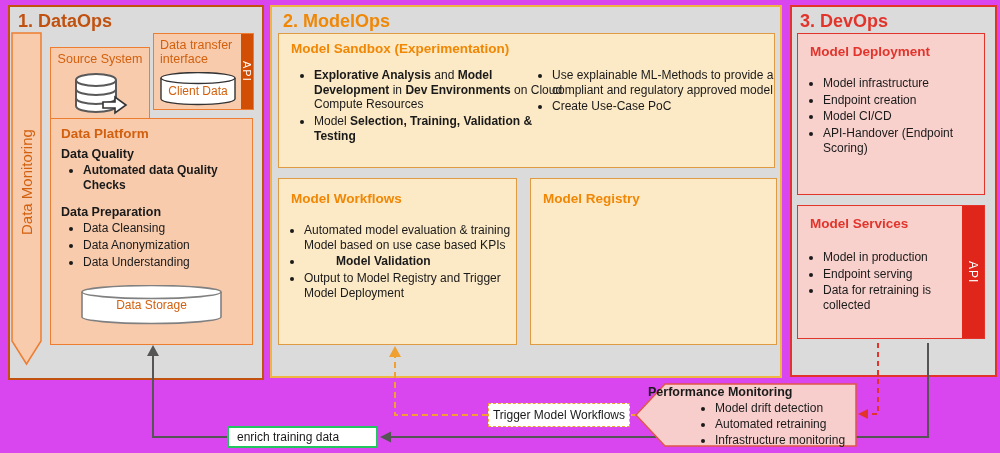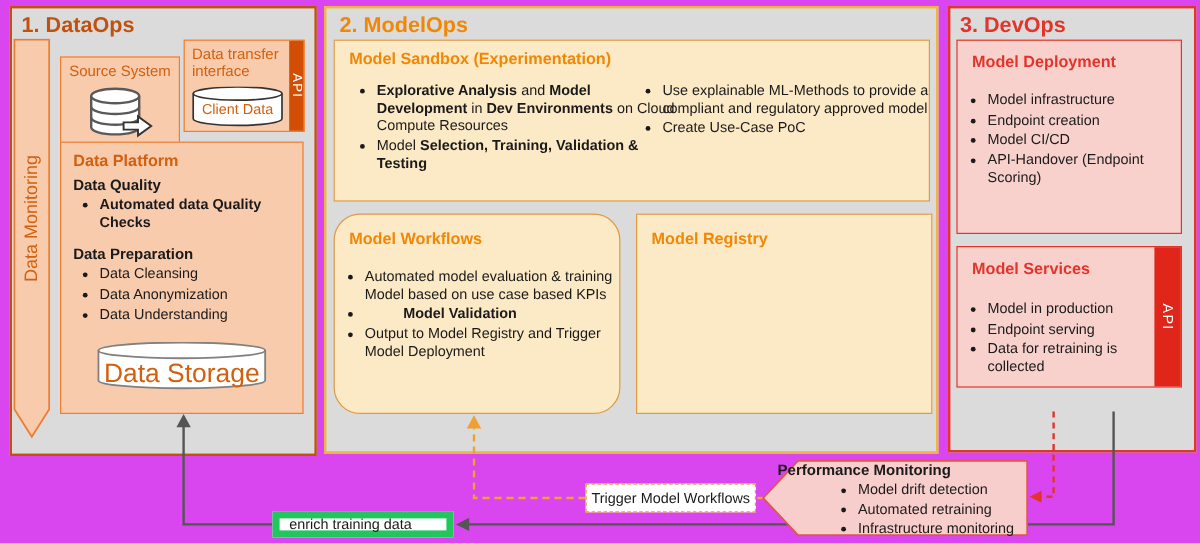--- a/index.html
+++ b/index.html
@@ -81,41 +81,41 @@
           <li>Data Cleansing</li>
           <li>Data Anonymization</li>
           <li>Data Understanding</li>
         </ul>
       </div>
       <div class="abs" style="left:30px; top:166px; width:141px; height:40px;">
         <svg width="141" height="40" viewBox="0 0 141 40">
           <path d="M1,7 V32 A69.5,6.5 0 0 0 140,32 V7" fill="#fff" stroke="#808080" stroke-width="1.6"></path>
           <ellipse cx="70.5" cy="7" rx="69.5" ry="6.5" fill="#fff" stroke="#808080" stroke-width="1.6"></ellipse>
         </svg>
-        <div class="cyl-label o-md" style="top:13px; font-size:22px;">Data Storage</div>
+        <div class="cyl-label o-md" style="top:13px; font-size:12px;">Data Storage</div>
       </div>
     </div>
   </div>
 
   <div class="outer" style="left:270px; top:5px; width:512px; height:373px; border-color:#EFB542;">
     <div class="outer-title o-lt" style="left:11px; top:4px;">2. ModelOps</div>
 
     <div class="ibox cream" style="left:6px; top:26px; width:497px; height:135px;">
       <div class="ibox-title o-lt" style="left:12px; top:7px;">Model Sandbox (Experimentation)</div>
       <ul class="blist" style="left:18px; top:34px; width:250px;">
         <li><span style="font-weight: bold;">Explorative Analysis</span><span> and </span><span style="font-weight: bold;">Model Development</span><span> in </span><span style="font-weight: bold;">Dev Environments</span><span> on Cloud Compute Resources</span></li>
         <li><span>Model </span><span style="font-weight: bold;">Selection, Training, Validation &amp; Testing</span></li>
       </ul>
       <ul class="blist" style="left:256px; top:34px; width:228px;">
         <li><span>Use explainable ML-Methods to provide a compliant and regulatory approved model</span></li>
         <li><span>Create Use-Case PoC</span></li>
       </ul>
     </div>
 
-    <div class="ibox cream" style="left:6px; top:171px; width:239px; height:167px;border-radius:22px;">
+    <div class="ibox cream" style="left:6px; top:171px; width:239px; height:167px;">
       <div class="ibox-title o-lt" style="left:12px; top:12px;">Model Workflows</div>
       <ul class="blist" style="left:8px; top:44px; width:216px;">
         <li><span style="font-weight: normal;">Automated model evaluation &amp; training</span><span> Model based on use case based KPIs</span></li>
         <li><span style="font-weight: bold; padding-left: 32px;">Model Validation</span></li>
         <li><span>Output to Model Registry and Trigger Model Deployment</span></li>
       </ul>
     </div>
 
     <div class="ibox cream" style="left:258px; top:171px; width:247px; height:167px;">
       <div class="ibox-title o-lt" style="left:12px; top:12px;">Model Registry</div>
@@ -128,21 +128,21 @@
     <div class="ibox pink" style="left:5px; top:26px; width:188px; height:162px;">
       <div class="ibox-title red-t" style="left:12px; top:10px;">Model Deployment</div>
       <ul class="blist" style="left:8px; top:42px; width:165px;">
         <li>Model infrastructure</li>
         <li>Endpoint creation</li>
         <li>Model CI/CD</li>
         <li>API-Handover (Endpoint Scoring)</li>
       </ul>
     </div>
 
-    <div class="ibox pink" style="left:5px; top:198px; width:188px; height:118px;">
+    <div class="ibox pink" style="left:5px; top:198px; width:188px; height:134px;">
       <div class="ibox-title red-t" style="left:12px; top:10px;">Model Services</div>
       <div class="apitab" style="width:22px; background:#E0261A; font-size:12px;">API</div>
       <ul class="blist" style="left:8px; top:44px; width:150px;">
         <li>Model in production</li>
         <li>Endpoint serving</li>
         <li>Data for retraining is collected</li>
       </ul>
     </div>
   </div>
 
@@ -170,15 +170,15 @@
     <div class="abs" style="left:13px; top:2px; font-size:12.5px; font-weight:bold;">Performance Monitoring</div>
     <ul class="blist" style="left:0; top:18px; padding-left:80px; width:135px; line-height:1.18; margin:0;">
       <li>Model drift detection</li>
       <li>Automated retraining</li>
       <li>Infrastructure monitoring</li>
     </ul>
   </div>
 
   <div class="flowbox" style="left:488px; top:403px; width:142px; height:24px; border:1.5px dashed #F0A030; justify-content:center;">Trigger Model Workflows</div>
 
-  <div class="flowbox" style="left:227px; top:426px; width:151px; height:22px; border:6px solid #22c55e; padding-left:8px;">enrich training data</div>
+  <div class="flowbox" style="left:227px; top:426px; width:151px; height:22px; border:2px solid #22c55e; padding-left:8px;">enrich training data</div>
 
 </div>
 
 </body></html>

